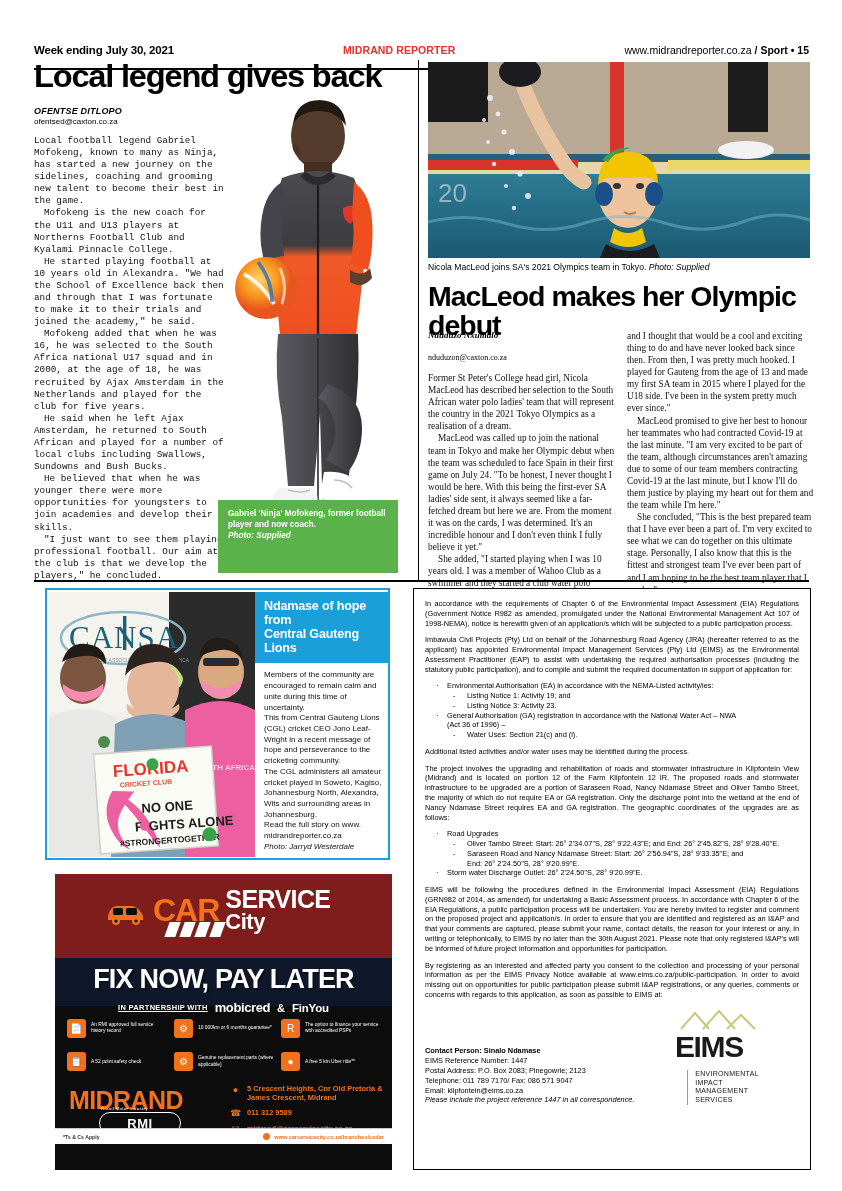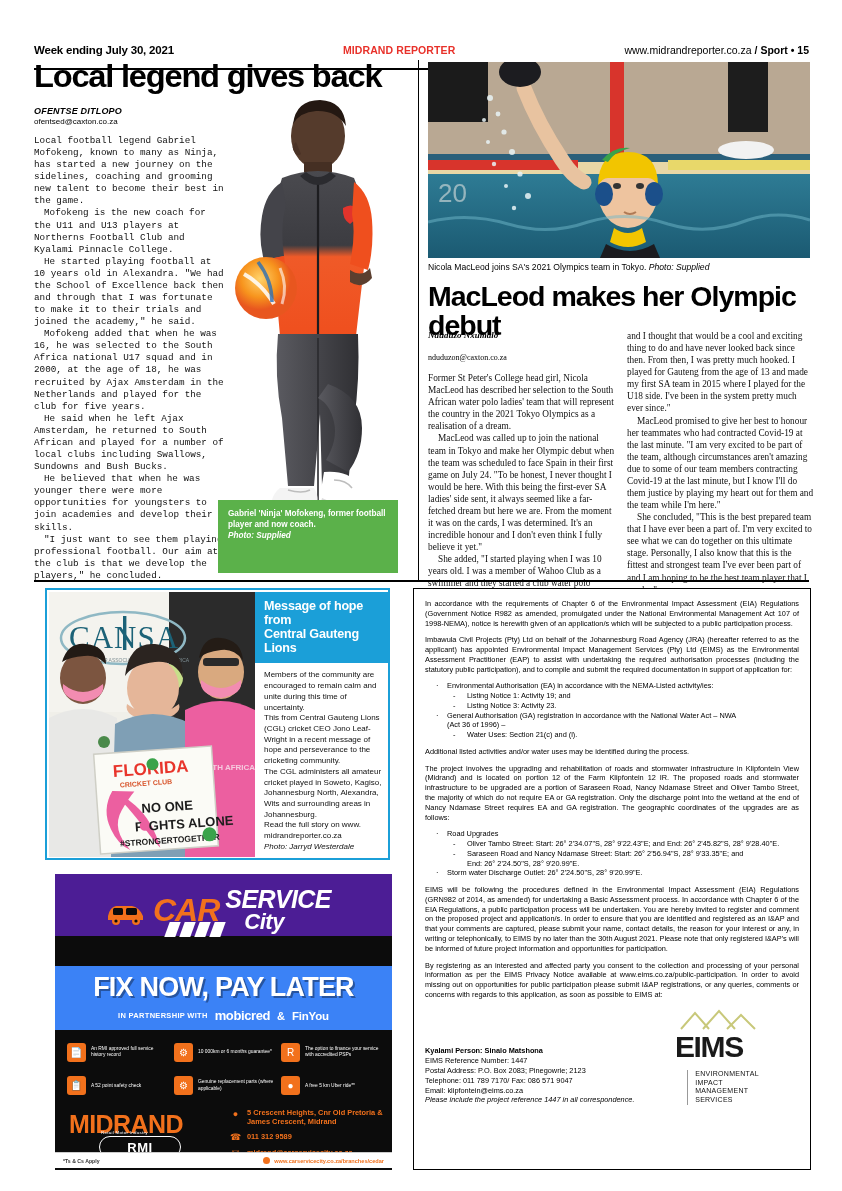--- a/index.html
+++ b/index.html
@@ -112,41 +112,41 @@
   .eims-contact .it { font-style:italic; }
   .eims-footer { display:flex; align-items:flex-end; justify-content:space-between; margin-top:2px;}
   .eims-logo { display:flex; align-items:center; gap:7px; padding-right:28px;flex-direction:column; }
   .eims-sub { font-size:7px; line-height:1.28; color:#111; letter-spacing:0.3px; border-left:1px solid #999; padding-left:7px;}
 
   
   .csc {
     position:absolute; left:55px; top:874px; width:337px; height:296px;
     background:#0c0c0c; overflow:hidden;
   }
-  .csc-top { position:relative; height:62px; background:#4c1d95;font-style:italic; }
+  .csc-top { position:relative; height:84px; background:#7f1d1d; }
   .csc-logo { position:absolute; left:50px; top:14px; display:flex; align-items:center; }
   .csc-car { width:42px; height:30px; position:relative; margin-right:6px; }
   .csc-word-car { font-weight:bold; font-size:32px; color:#f2711c; letter-spacing:-1px; line-height:0.9; }
   .csc-stack { margin-left:6px; }
   .csc-service { font-weight:bold; font-size:25px; color:#fff; letter-spacing:-0.6px; line-height:0.92; }
-  .csc-city { font-weight:bold; font-size:22px; color:#fff; letter-spacing:-0.5px; line-height:0.95;margin-left:19px; }
+  .csc-city { font-weight:bold; font-size:22px; color:#fff; letter-spacing:-0.5px; line-height:0.95; }
   .csc-stripes { position:absolute; left:112px; top:48px; display:flex; gap:4px; }
   .csc-stripes span { display:block; width:11px; height:15px; background:#fff; transform: skewX(-20deg); }
 
-  .csc-band { background:#3b82f6; height:64px; position:relative;margin-top:30px; }
+  .csc-band { background:#0f172a; height:48px; position:relative; }
   .csc-fix {
     position:absolute; left:0; right:0; top:6px; text-align:center;
     font-weight:bold; font-size:27px; color:#fff; letter-spacing:-0.8px;
     text-shadow: 2px 2px 0 rgba(0,0,0,0.35);
   }
   .csc-partner {
     position:absolute; left:0; right:0; top:42px; display:flex;
     align-items:center; justify-content:center; gap:7px;
   }
-  .csc-partner .lbl { font-size:7.5px; font-weight:bold; color:#fff; letter-spacing:0.3px;}
+  .csc-partner .lbl { font-size:7.5px; font-weight:bold; color:#fff; letter-spacing:0.3px;text-decoration:underline;}
   .csc-partner .mob { font-size:13px; font-weight:bold; color:#fff; letter-spacing:-0.4px;}
   .csc-partner .amp { font-size:11px; font-weight:bold; color:#fff; }
   .csc-partner .fin { font-size:11.5px; font-weight:bold; color:#fff; letter-spacing:-0.2px;}
 
   .csc-features {
     background:#0c0c0c; padding:10px 10px 6px 12px;
     display:grid; grid-template-columns:1fr 1fr 1fr; grid-template-rows:auto auto;
     gap:9px 6px; height:74px;
   }
   .feat { display:flex; align-items:center; gap:5px; }
@@ -399,21 +399,21 @@
             <circle cx="94" cy="233" r="5" fill="#ec5fa0"></circle>
             <text x="98" y="238" font-family="Liberation Sans, sans-serif" font-size="13" font-weight="bold" fill="#1d1d1d">GHTS ALONE</text>
             <text x="68" y="252" font-family="Liberation Sans, sans-serif" font-size="8.5" font-weight="bold" fill="#1d1d1d">#STRONGERTOGETHER</text>
             <circle cx="158" cy="246" r="7" fill="#3aa34a"></circle>
           </g>
         </g>
       </svg>
     </div>
     <div class="cansa-right">
       <div class="cansa-hdr">
-        <span>Message of hope from</span><br>
+        <span>Ndamase of hope from</span><br>
         <span>Central Gauteng Lions</span>
       </div>
       <div class="cansa-body">
         <div>Members of the community are encouraged to remain calm and unite during this time of uncertainty.</div>
         <div>This from Central Gauteng Lions (CGL) cricket CEO Jono Leaf-Wright in a recent message of hope and perseverance to the cricketing community.</div>
         <div>The CGL administers all amateur cricket played in Soweto, Kagiso, Johannesburg North, Alexandra, Wits and surrounding areas in Johannesburg.</div>
         <div>Read the full story on www. midrandreporter.co.za</div>
         <div class="it">Photo: Jarryd Westerdale</div>
       </div>
     </div>
@@ -436,21 +436,21 @@
       <li class="lev1">Road Upgrades</li>
       <li class="lev2">Oliver Tambo Street: Start: 26° 2'34.07"S, 28° 9'22.43"E; and End: 26° 2'45.82"S, 28° 9'28.40"E.</li>
       <li class="lev2">Saraseen Road and Nancy Ndamase Street: Start: 26° 2'56.94"S, 28° 9'33.35"E; and</li>
       <li class="lev1b" style="padding-left:42px;">End: 26° 2'24.50"S, 28° 9'20.99"E.</li>
       <li class="lev1">Storm water Discharge Outlet: 26° 2'24.50"S, 28° 9'20.99"E.</li>
     </ul>
     <p>EIMS will be following the procedures defined in the Environmental Impact Assessment (EIA) Regulations (GRN982 of 2014, as amended) for undertaking a Basic Assessment process. In accordance with Chapter 6 of the EIA Regulations, a public participation process will be undertaken. You are hereby invited to register and comment on the proposed project and application/s. In order to ensure that you are identified and registered as an I&amp;AP and that your comments are captured, please submit your name, contact details, the reason for your interest or any, in writing or telephonically, to EIMS by no later than the 30th August 2021. Please note that only registered I&amp;AP's will be informed of future project information and opportunities for participation.</p>
     <p>By registering as an interested and affected party you consent to the collection and processing of your personal information as per the EIMS Privacy Notice available at www.eims.co.za/public-participation. In order to avoid missing out on opportunities for public participation please submit I&amp;AP registrations, or any queries, comments or concerns with regards to this application, as soon as possible to EIMS at:</p>
     <div class="eims-footer">
       <div class="eims-contact">
-        <div class="b">Kyalami Person: Sinalo Matshona</div>
+        <div class="b">Contact Person: Sinalo Ndamase</div>
         <div>EIMS Reference Number: 1447</div>
         <div>Postal Address: P.O. Box 2083; Pinegowrie; 2123</div>
         <div>Telephone: 011 789 7170/ Fax: 086 571 9047</div>
         <div>Email: klipfontein@eims.co.za</div>
         <div class="it">Please include the project reference 1447 in all correspondence.</div>
       </div>
       <div class="eims-logo">
         <div style="position:relative;">
           <svg width="96" height="52" viewBox="0 0 96 52" xmlns="http://www.w3.org/2000/svg">
             <path d="M6 22 L20 6 L34 22" stroke="#c8c87a" stroke-width="2" fill="none"></path>

